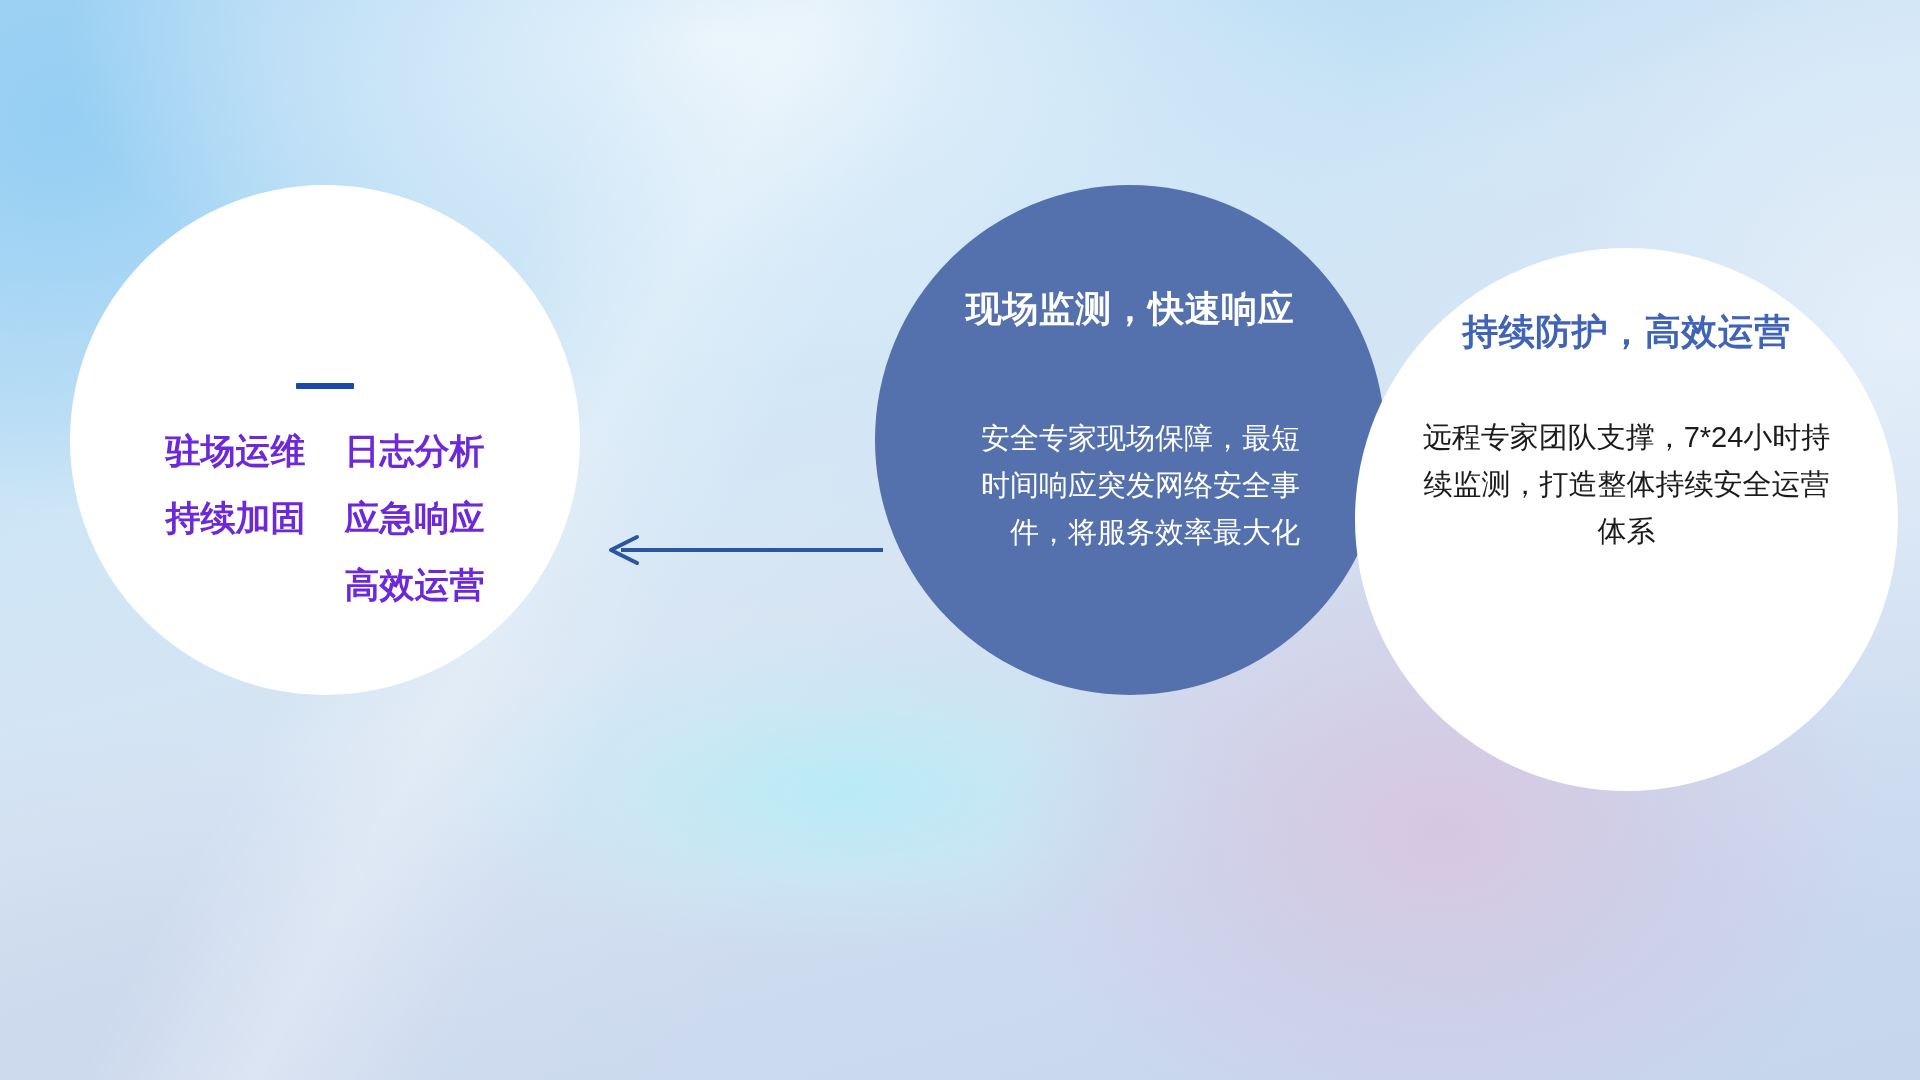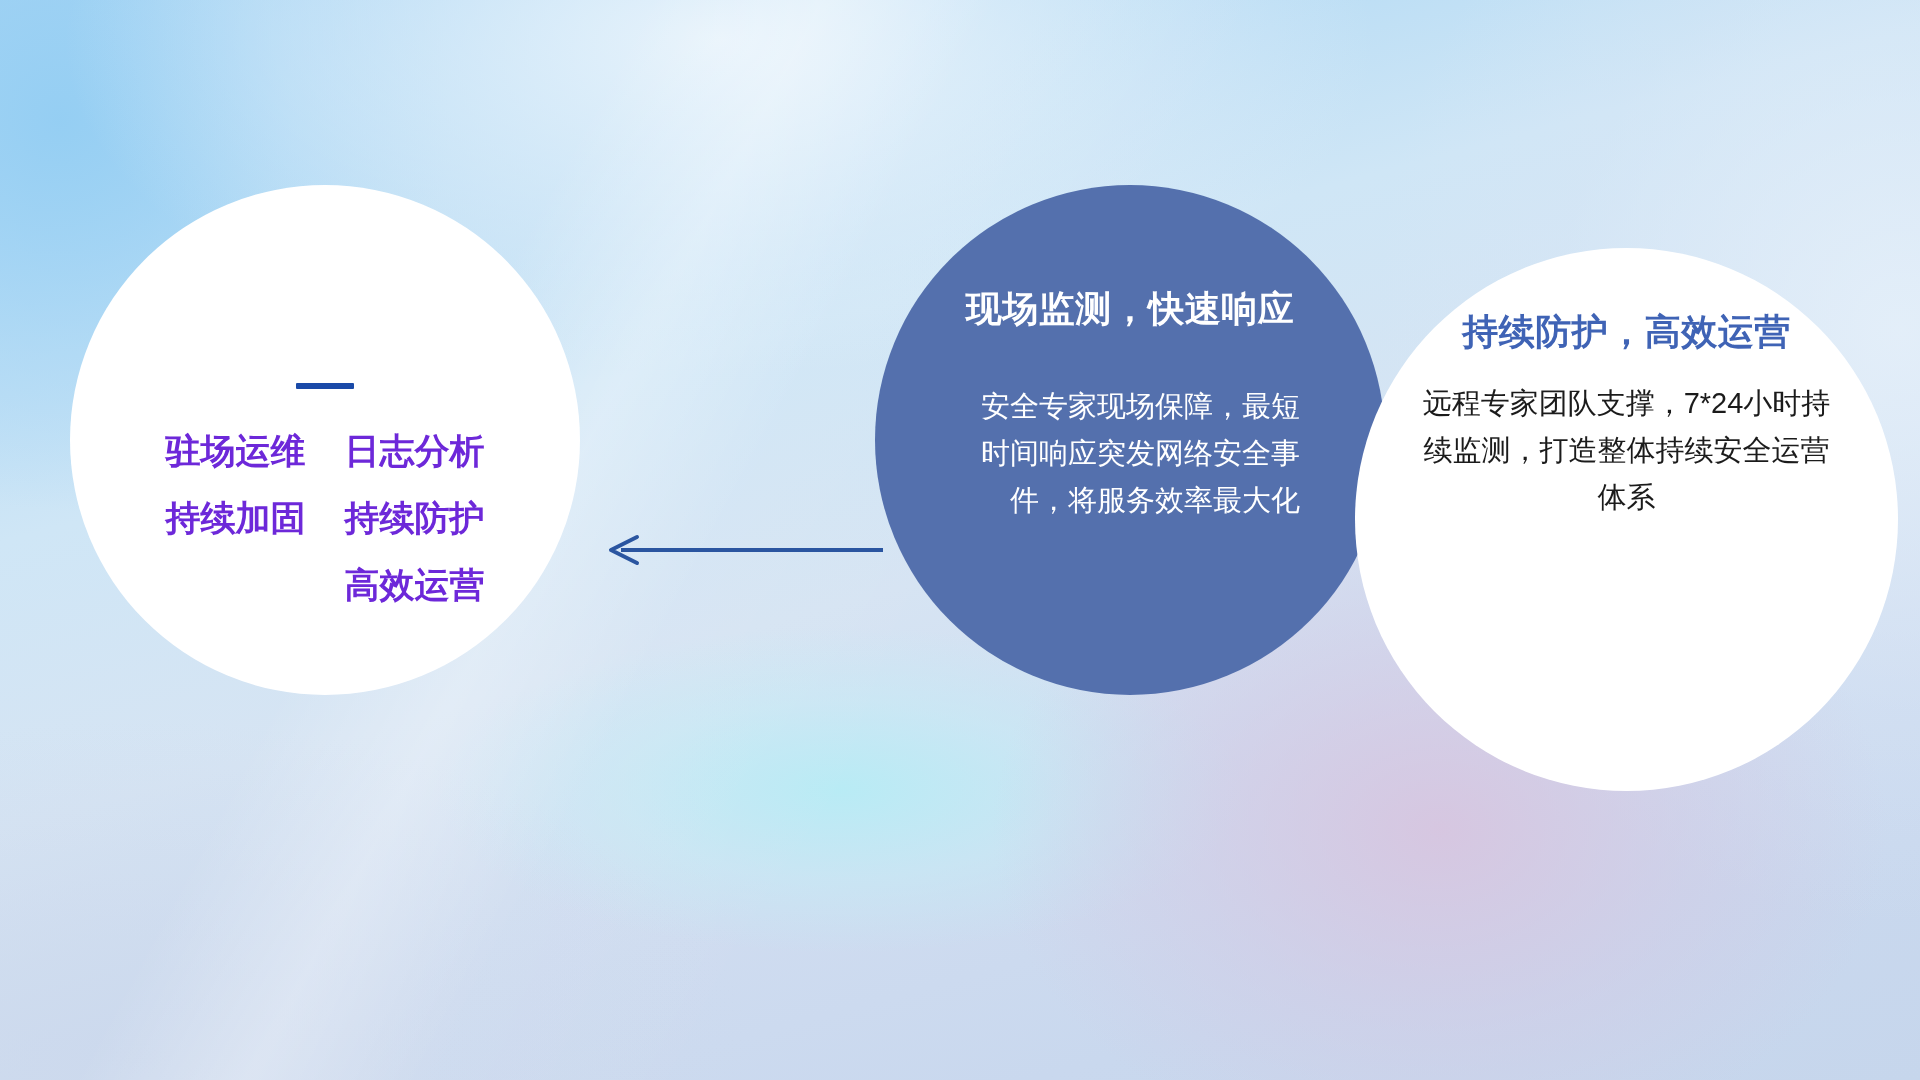--- a/index.html
+++ b/index.html
@@ -111,20 +111,21 @@
 
   #circle-center {
     left: 875px;
     top: 185px;
     width: 510px;
     height: 510px;
     background: #5470ad;
     justify-content: flex-start;
     padding-top: 104px;
     z-index: 2;
+    gap: 32px;
   }
 
   #circle-right {
     left: 1355px;
     top: 248px;
     width: 543px;
     height: 543px;
     background: #ffffff;
     justify-content: flex-start;
     padding-top: 64px;
@@ -176,21 +177,21 @@
   
   .right-title {
     color: #3f63b5;
     font-weight: 700;
     font-size: 36px;
     letter-spacing: 0.5px;
     line-height: 1.1;
     white-space: nowrap;
   }
   .right-body {
-    margin-top: 28px;
+    margin-top: 62px;
     color: #1b1b1b;
     font-size: 29px;
     line-height: 1.62;
     text-align: center;
     width: 410px;
   }
 
   
   #arrow-connector {
     position: absolute;
@@ -217,21 +218,21 @@
 
   <svg id="arrow-connector" viewBox="0 0 290 50">
     <line x1="288" y1="25" x2="26" y2="25" stroke="#2a55a0" stroke-width="4"></line>
     <polyline points="42,12 16,25 42,38" fill="none" stroke="#2a55a0" stroke-width="4" stroke-linecap="round" stroke-linejoin="round"></polyline>
   </svg>
 
   <div id="circle-left" class="circle">
     <div class="divider-dash"></div>
     <div class="left-lines">
       <div class="line">驻场运维    日志分析</div>
-      <div class="line">持续加固    持续防护</div>
+      <div class="line">持续加固    应急响应</div>
       <div class="line">高效运营</div>
     </div>
   </div>
 
   <div id="circle-center" class="circle">
     <div class="center-title">现场监测，快速响应</div>
     <div class="center-body">安全专家现场保障，最短时间响应突发网络安全事件，将服务效率最大化</div>
   </div>
 
   <div id="circle-right" class="circle">

